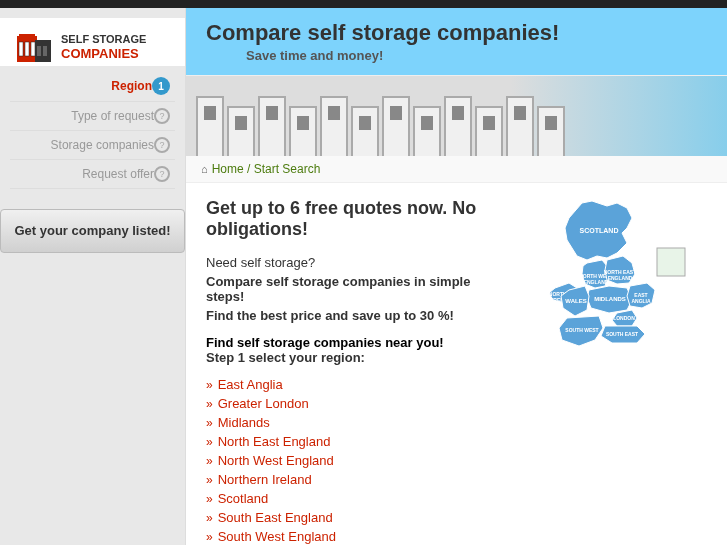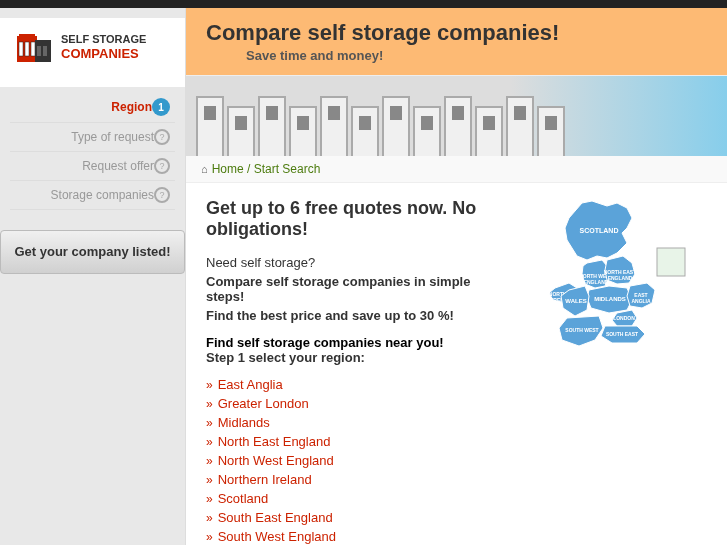--- a/index.html
+++ b/index.html
@@ -7,42 +7,42 @@
 
     
     .top-bar { background: #222; height: 8px; width: 100%; }
 
     
     .layout { display: flex; width: 727px; background: #e8e8e8; }
 
     
     .sidebar { width: 185px; min-width: 185px; background: #e8e8e8; padding: 10px 0; }
 
-    .logo-area { padding: 10px 15px 21px 15px; background: #fff; margin-bottom: 5px; }
+    .logo-area { padding: 10px 15px 0 15px; background: #fff; margin-bottom: 5px; }
     .logo-box { display: flex; align-items: center; gap: 8px; }
     .logo-text { }
     .logo-text .self-storage { font-size: 11px; font-weight: bold; color: #333; line-height: 1.2; }
     .logo-text .companies { font-size: 13px; font-weight: bold; color: #cc2200; line-height: 1.2; }
 
     .step-number { font-size: 60px; font-weight: bold; color: #ccc; text-align: center; padding: 10px 0 5px 0; line-height: 1; }
 
     .nav-steps { padding: 0 10px; }
     .nav-step { display: flex; align-items: center; justify-content: flex-end; padding: 6px 5px; font-size: 12px; color: #999; border-bottom: 1px solid #ddd; gap: 0; }
     .nav-step.active { color: #cc2200; font-weight: bold; }
     .step-badge { width: 18px; height: 18px; border-radius: 50%; background: #3399cc; color: white; font-size: 10px; font-weight: bold; display: flex; align-items: center; justify-content: center; flex-shrink: 0; }
     .step-icon { width: 16px; height: 16px; border-radius: 50%; border: 2px solid #aaa; display: flex; align-items: center; justify-content: center; flex-shrink: 0; }
     .step-icon::after { content: '?'; font-size: 9px; color: #aaa; }
 
     .get-listed-btn { margin: 20px 0; background: linear-gradient(to bottom, #f0f0f0, #d0d0d0); border: 1px solid #bbb; border-radius: 4px; padding: 12px 8px; text-align: center; font-size: 13px; font-weight: bold; color: #333; cursor: pointer; line-height: 1.4; }
 
     
     .main-content { flex: 1; background: #fff; border-left: 1px solid #ddd; }
 
     
-    .site-header { background: #fdba74; padding: 12px 20px; border-bottom: 1px solid #eee; }
+    .site-header { background: #7dd3fc; padding: 12px 20px; border-bottom: 1px solid #eee; }
     .site-header h1 { font-size: 22px; font-weight: bold; color: #333; }
     .site-header .subtitle { font-size: 13px; font-weight: bold; color: #555; margin-top: 2px; margin-left: 40px; }
 
     
     .banner { width: 100%; height: 80px; background: linear-gradient(to right, #ddd 60%, #87CEEB 100%); position: relative; overflow: hidden; display: flex; align-items: flex-end; }
     .banner-storage { display: flex; gap: 3px; align-items: flex-end; padding: 0 10px 0 10px; }
     .storage-unit { width: 28px; height: 50px; background: #f0f0f0; border: 2px solid #aaa; border-bottom: none; position: relative; }
     .storage-unit::after { content: ''; position: absolute; top: 8px; left: 50%; transform: translateX(-50%); width: 12px; height: 14px; background: #888; }
     .storage-unit.tall { height: 60px; }
 
@@ -114,25 +114,25 @@
     <div class="nav-steps">
       <div class="nav-step active">
         <span>Region</span>
         <div class="step-badge">1</div>
       </div>
       <div class="nav-step">
         <span>Type of request</span>
         <div class="step-icon"></div>
       </div>
       <div class="nav-step">
+        <span>Storage companies</span>
+        <div class="step-icon"></div>
+      </div>
+      <div class="nav-step">
         <span>Request offer</span>
-        <div class="step-icon"></div>
-      </div>
-      <div class="nav-step">
-        <span>Storage companies</span>
         <div class="step-icon"></div>
       </div>
     </div>
 
     <div class="get-listed-btn">Get your company listed!</div>
 
   </div>
 
   <div class="main-content">
 

